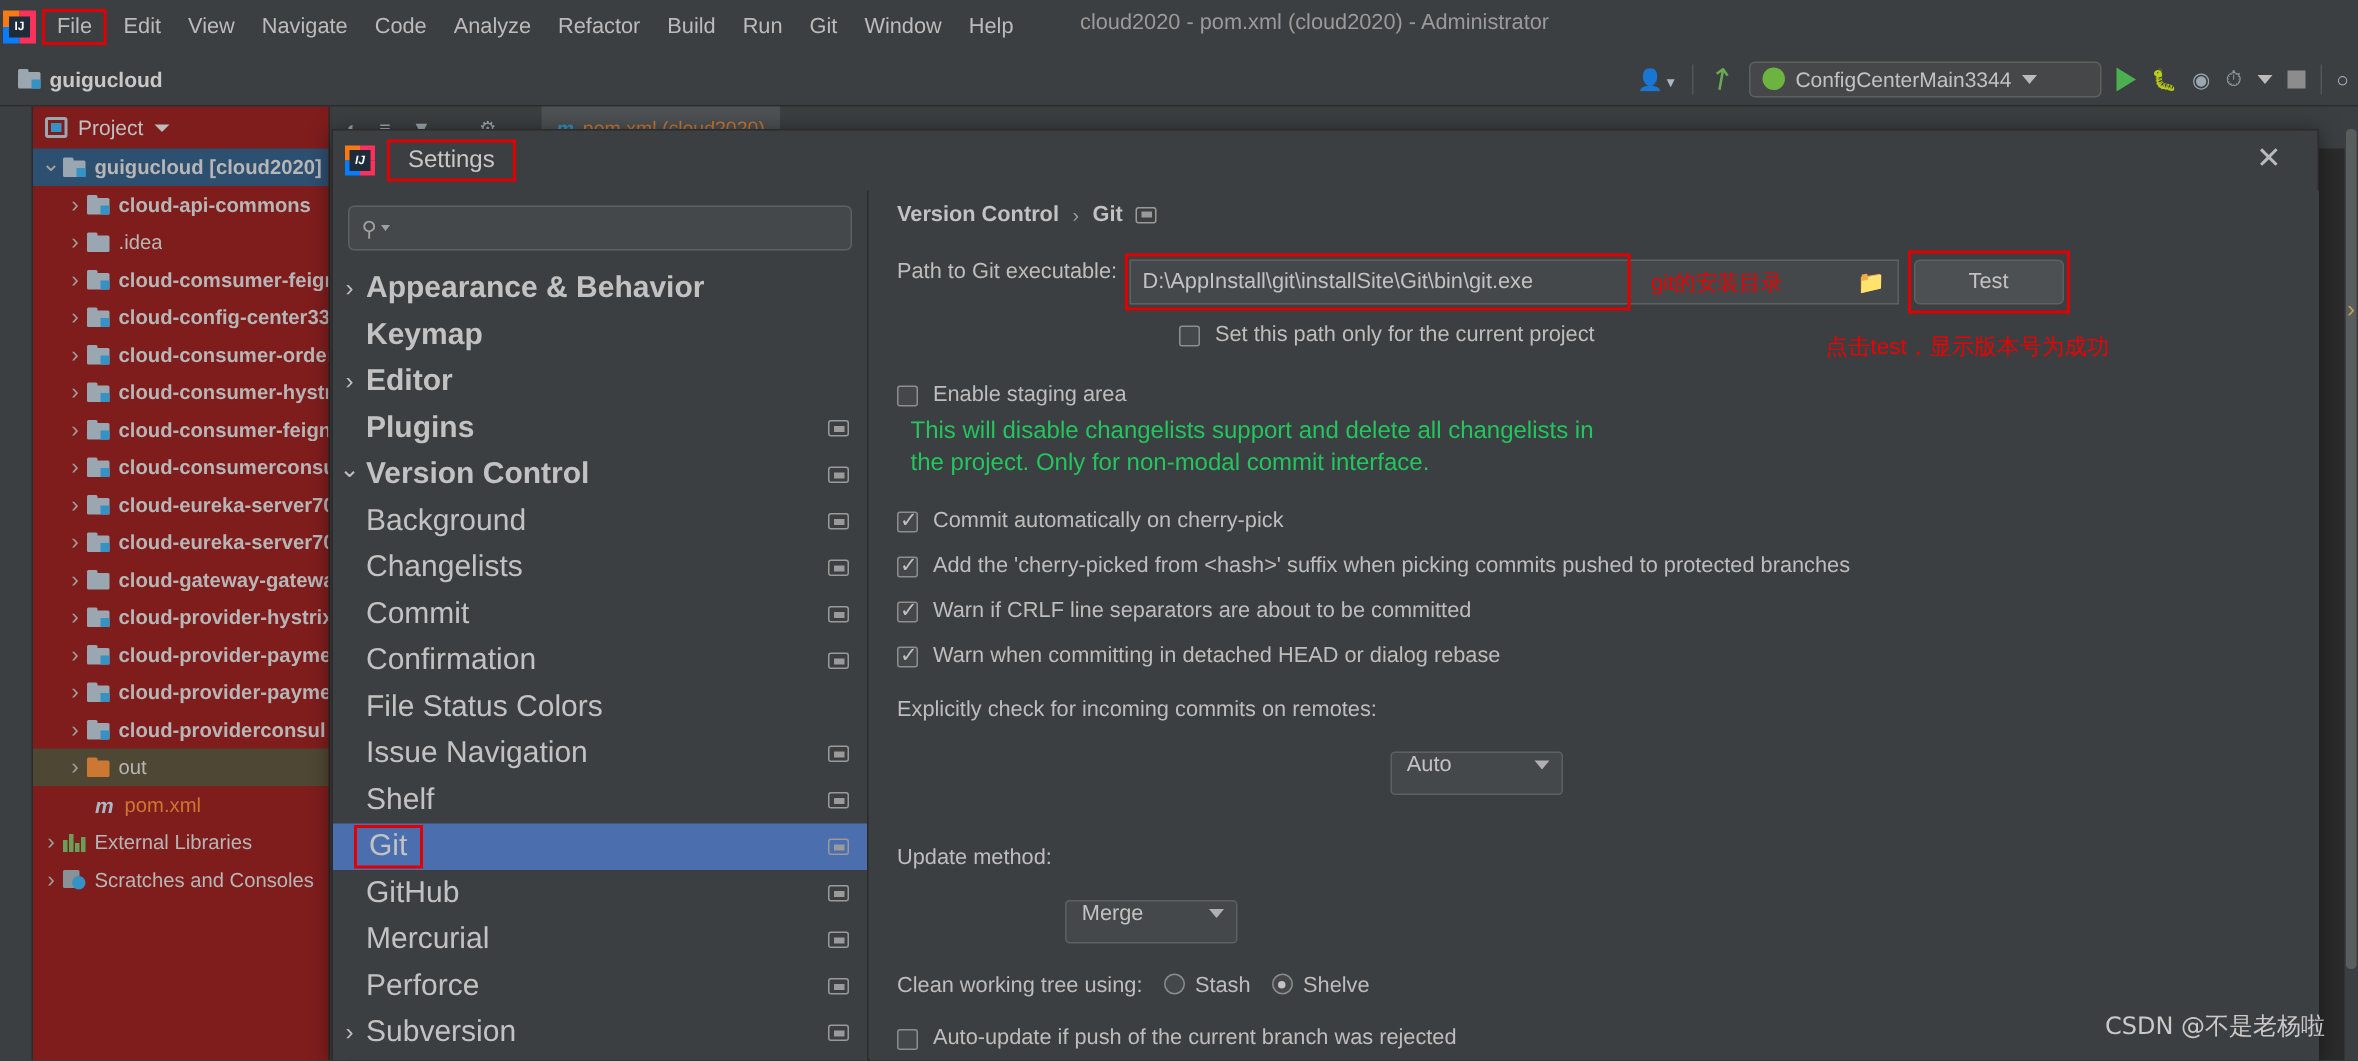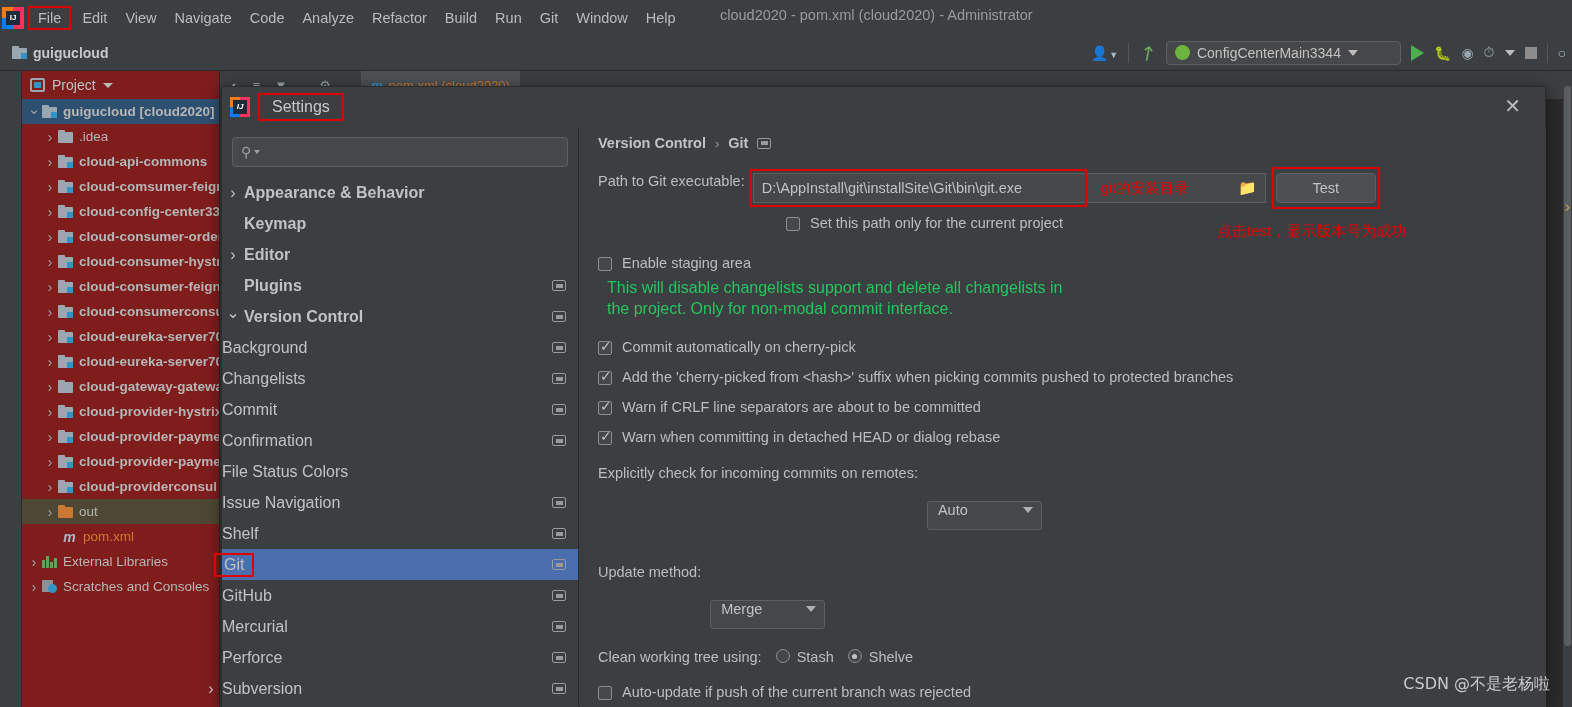--- a/index.html
+++ b/index.html
@@ -184,23 +184,23 @@
 
   .stree{ margin-top:10px; }
   .snode{
     display:flex; align-items:center; height:31px; padding-right:12px; position:relative;
     cursor:default;
   }
   .snode.selected{ background:#4b6eaf; }
   .snode .schev{ width:22px; text-align:center; color:#c0c0c0; font-size:14px; flex:none;}
   .snode .schev.open::before{content:"\2304"; position:relative; top:-4px; font-size:16px;}
   .snode .schev.closed::before{content:"\203A"; font-size:16px;}
-  .snode .slabel{ color:#c2c2c2; font-size:16px;}
+  .snode .slabel{ color:#c2c2c2; font-size:20px;}
   .snode.lvl0 .slabel{ font-weight:bold; margin-left:0; }
-  .snode.lvl1 { }
+  .snode.lvl1 { padding-left:22px; }
   .snode.lvl1 .slabel{ font-weight:normal; }
   .snode.lvl1 .schev{ margin-left:-22px; }
   .snode .copyglyph{
     margin-left:auto; width:14px;height:11px;border:1.5px solid #9a9a9a;border-radius:2px;
     display:flex;align-items:center;justify-content:center;flex:none;
   }
   .snode .copyglyph i{display:block;width:7px;height:4px;background:#9a9a9a;}
   .boxed-red{ border:2px solid #e00000; padding:1px 8px; margin-left:-8px; }
 
   .dlg-right{
@@ -363,35 +363,35 @@
         <span class="mod-ico">
             <i class="tab"></i>
             <i class="body"></i>
             <i class="badge"></i>
           </span>
         <span class="tlabel">guigucloud [cloud2020]</span>
       </div>
 
       <div class="tnode" style="padding-left:20px">
         <span class="chev closed"></span>
+        <span class="mod-ico">
+            <i class="tab"></i>
+            <i class="body"></i>
+            <i class="badge"></i>
+          </span>
+        <span class="tlabel">cloud-api-commons</span>
+      </div>
+
+      <div class="tnode" style="padding-left:20px">
+        <span class="chev closed"></span>
         <span class="mod-ico plain">
             <i class="tab"></i>
             <i class="body"></i>
           </span>
         <span class="tlabel norm">.idea</span>
-      </div>
-
-      <div class="tnode" style="padding-left:20px">
-        <span class="chev closed"></span>
-        <span class="mod-ico">
-            <i class="tab"></i>
-            <i class="body"></i>
-            <i class="badge"></i>
-          </span>
-        <span class="tlabel">cloud-api-commons</span>
       </div>
 
       <div class="tnode" style="padding-left:20px">
         <span class="chev closed"></span>
         <span class="mod-ico">
             <i class="tab"></i>
             <i class="body"></i>
             <i class="badge"></i>
           </span>
         <span class="tlabel">cloud-comsumer-feign-order80</span>

